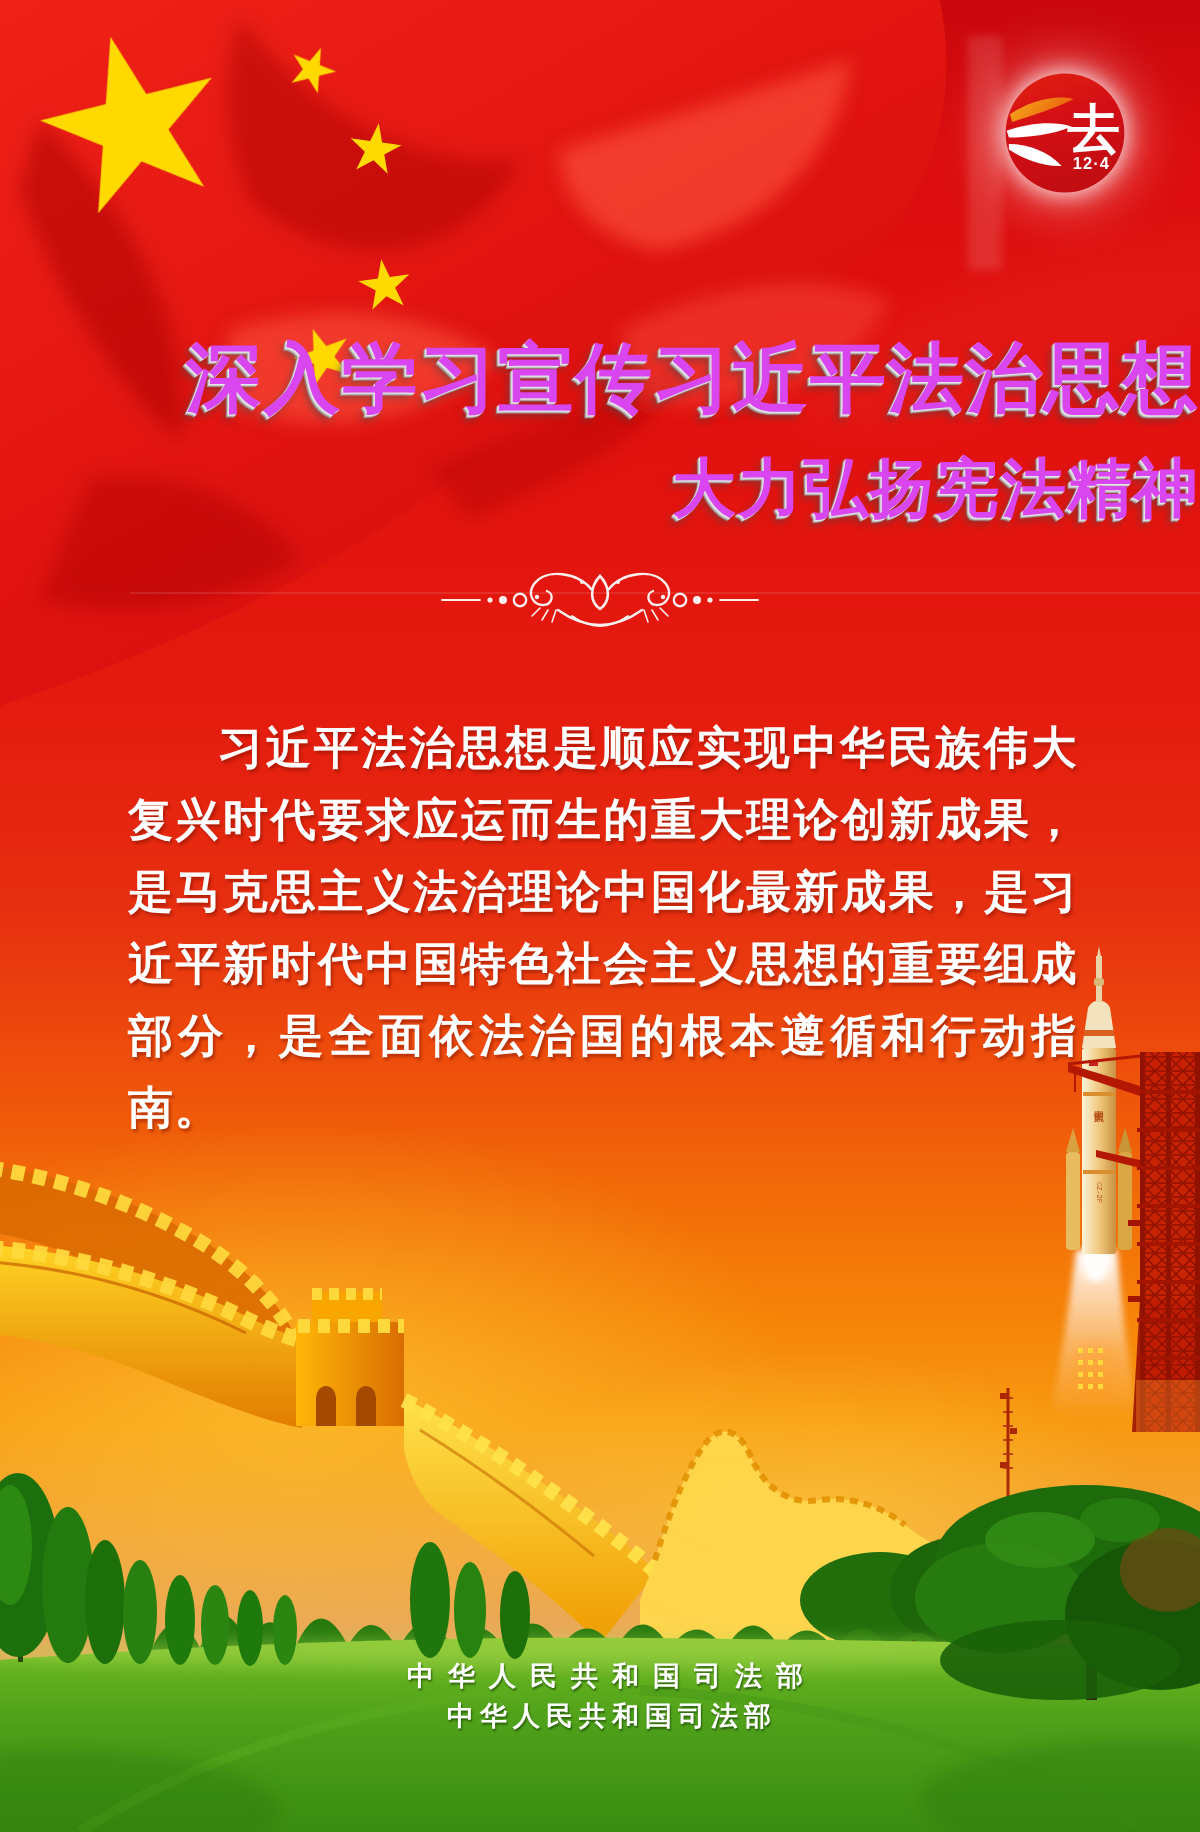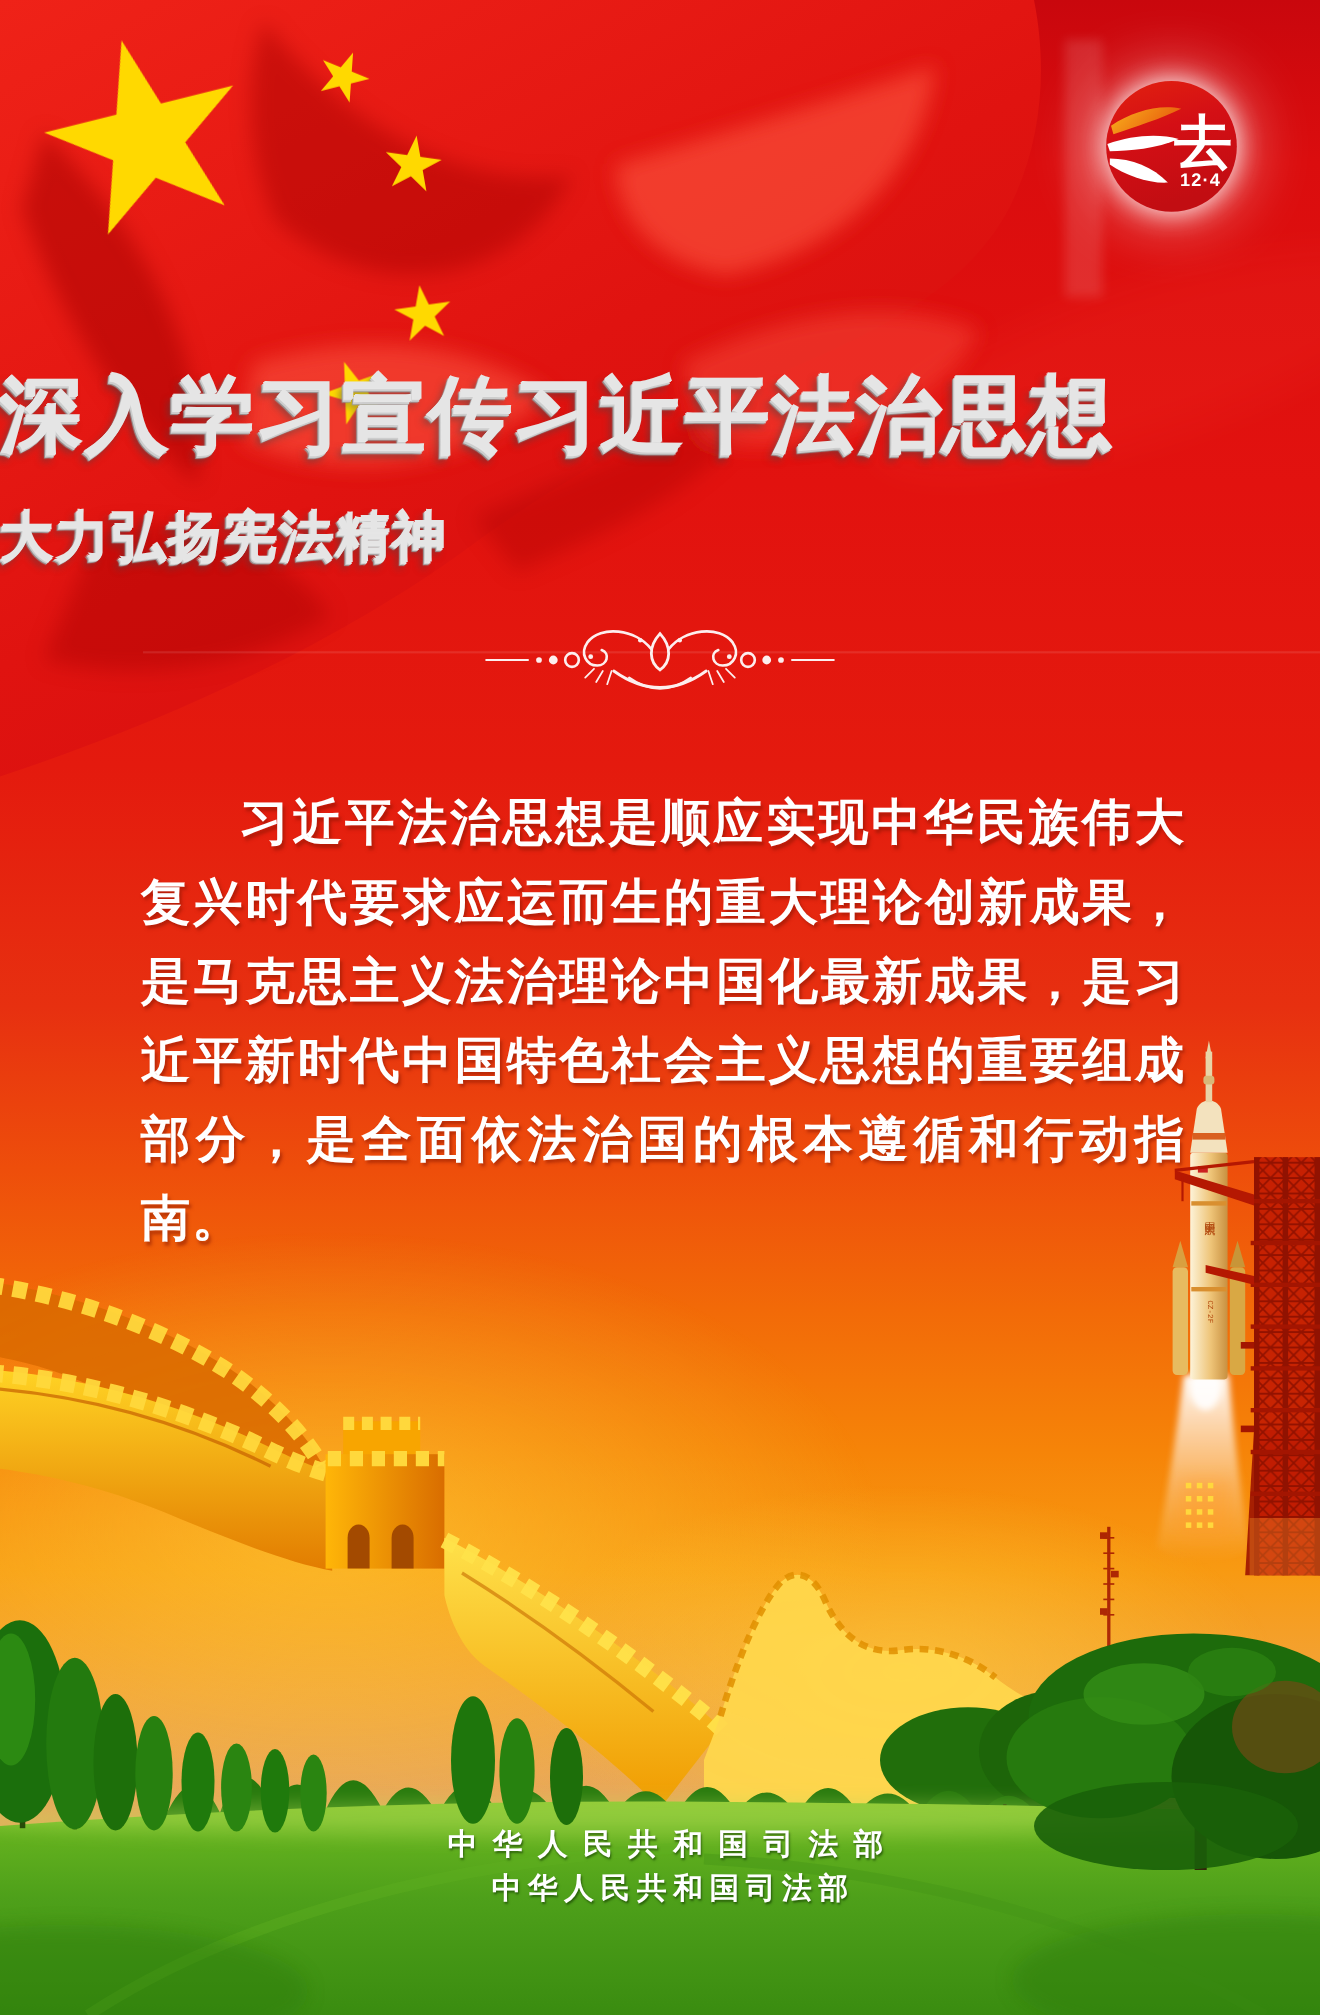--- a/index.html
+++ b/index.html
@@ -13,26 +13,26 @@
       #c9070d 0%, #db0d0e 8%, #e2120f 24%, #e41a0e 38%,
       #e73010 50%, #ee4e0b 58%, #f26a08 65%, #f68408 72%,
       #f89a12 78%, #f2a43c 84%, #e9a85a 89%, #e2a860 100%);
   }
   .flag-layer{position:absolute;top:0;left:0;z-index:1;pointer-events:none;}
   .logo-wrap{
     position:absolute;left:999px;top:67px;width:132px;height:132px;z-index:2;
     filter:drop-shadow(0 0 12px rgba(255,255,255,.95)) drop-shadow(0 0 30px rgba(255,255,255,.55));
   }
   .title-block{
-    position:absolute;top:326px;left:0;width:100%;z-index:5;text-align:left;
-    color:#e5e5e5;font-weight:900;letter-spacing:2px;
+    position:absolute;top:326px;left:0;width:100%;z-index:5;text-align:right;
+    color:#d946ef;font-weight:900;letter-spacing:2px;
   }
   .title-line1{font-size:76px;line-height:104px;
     text-shadow:-1px 1px 0 #e6e6e6,-2px 2px 0 #cdcdcd,-3px 3px 1px #9a9a9a,-5px 6px 7px rgba(70,70,70,.5);}
-  .title-line2{font-size:49px;line-height:104px;margin-top:6px;
+  .title-line2{font-size:64px;line-height:104px;margin-top:6px;
     text-shadow:-1px 1px 0 #e6e6e6,-2px 2px 0 #cdcdcd,-3px 3px 1px #9a9a9a,-5px 6px 7px rgba(70,70,70,.5);}
   .ornament{position:absolute;left:440px;top:560px;z-index:5;}
   .body-paragraph{
     position:absolute;left:128px;top:712px;width:950px;z-index:5;
     color:#fff;font-family:Liberation Sans, sans-serif;font-weight:700;
     font-size:45px;line-height:72px;letter-spacing:1.5px;
     text-align:justify;text-align-last:left;text-indent:2em;
     text-shadow:2px 3px 3px rgba(130,20,0,.5);
   }
   .scene-layer{position:absolute;inset:0;z-index:4;pointer-events:none;}

